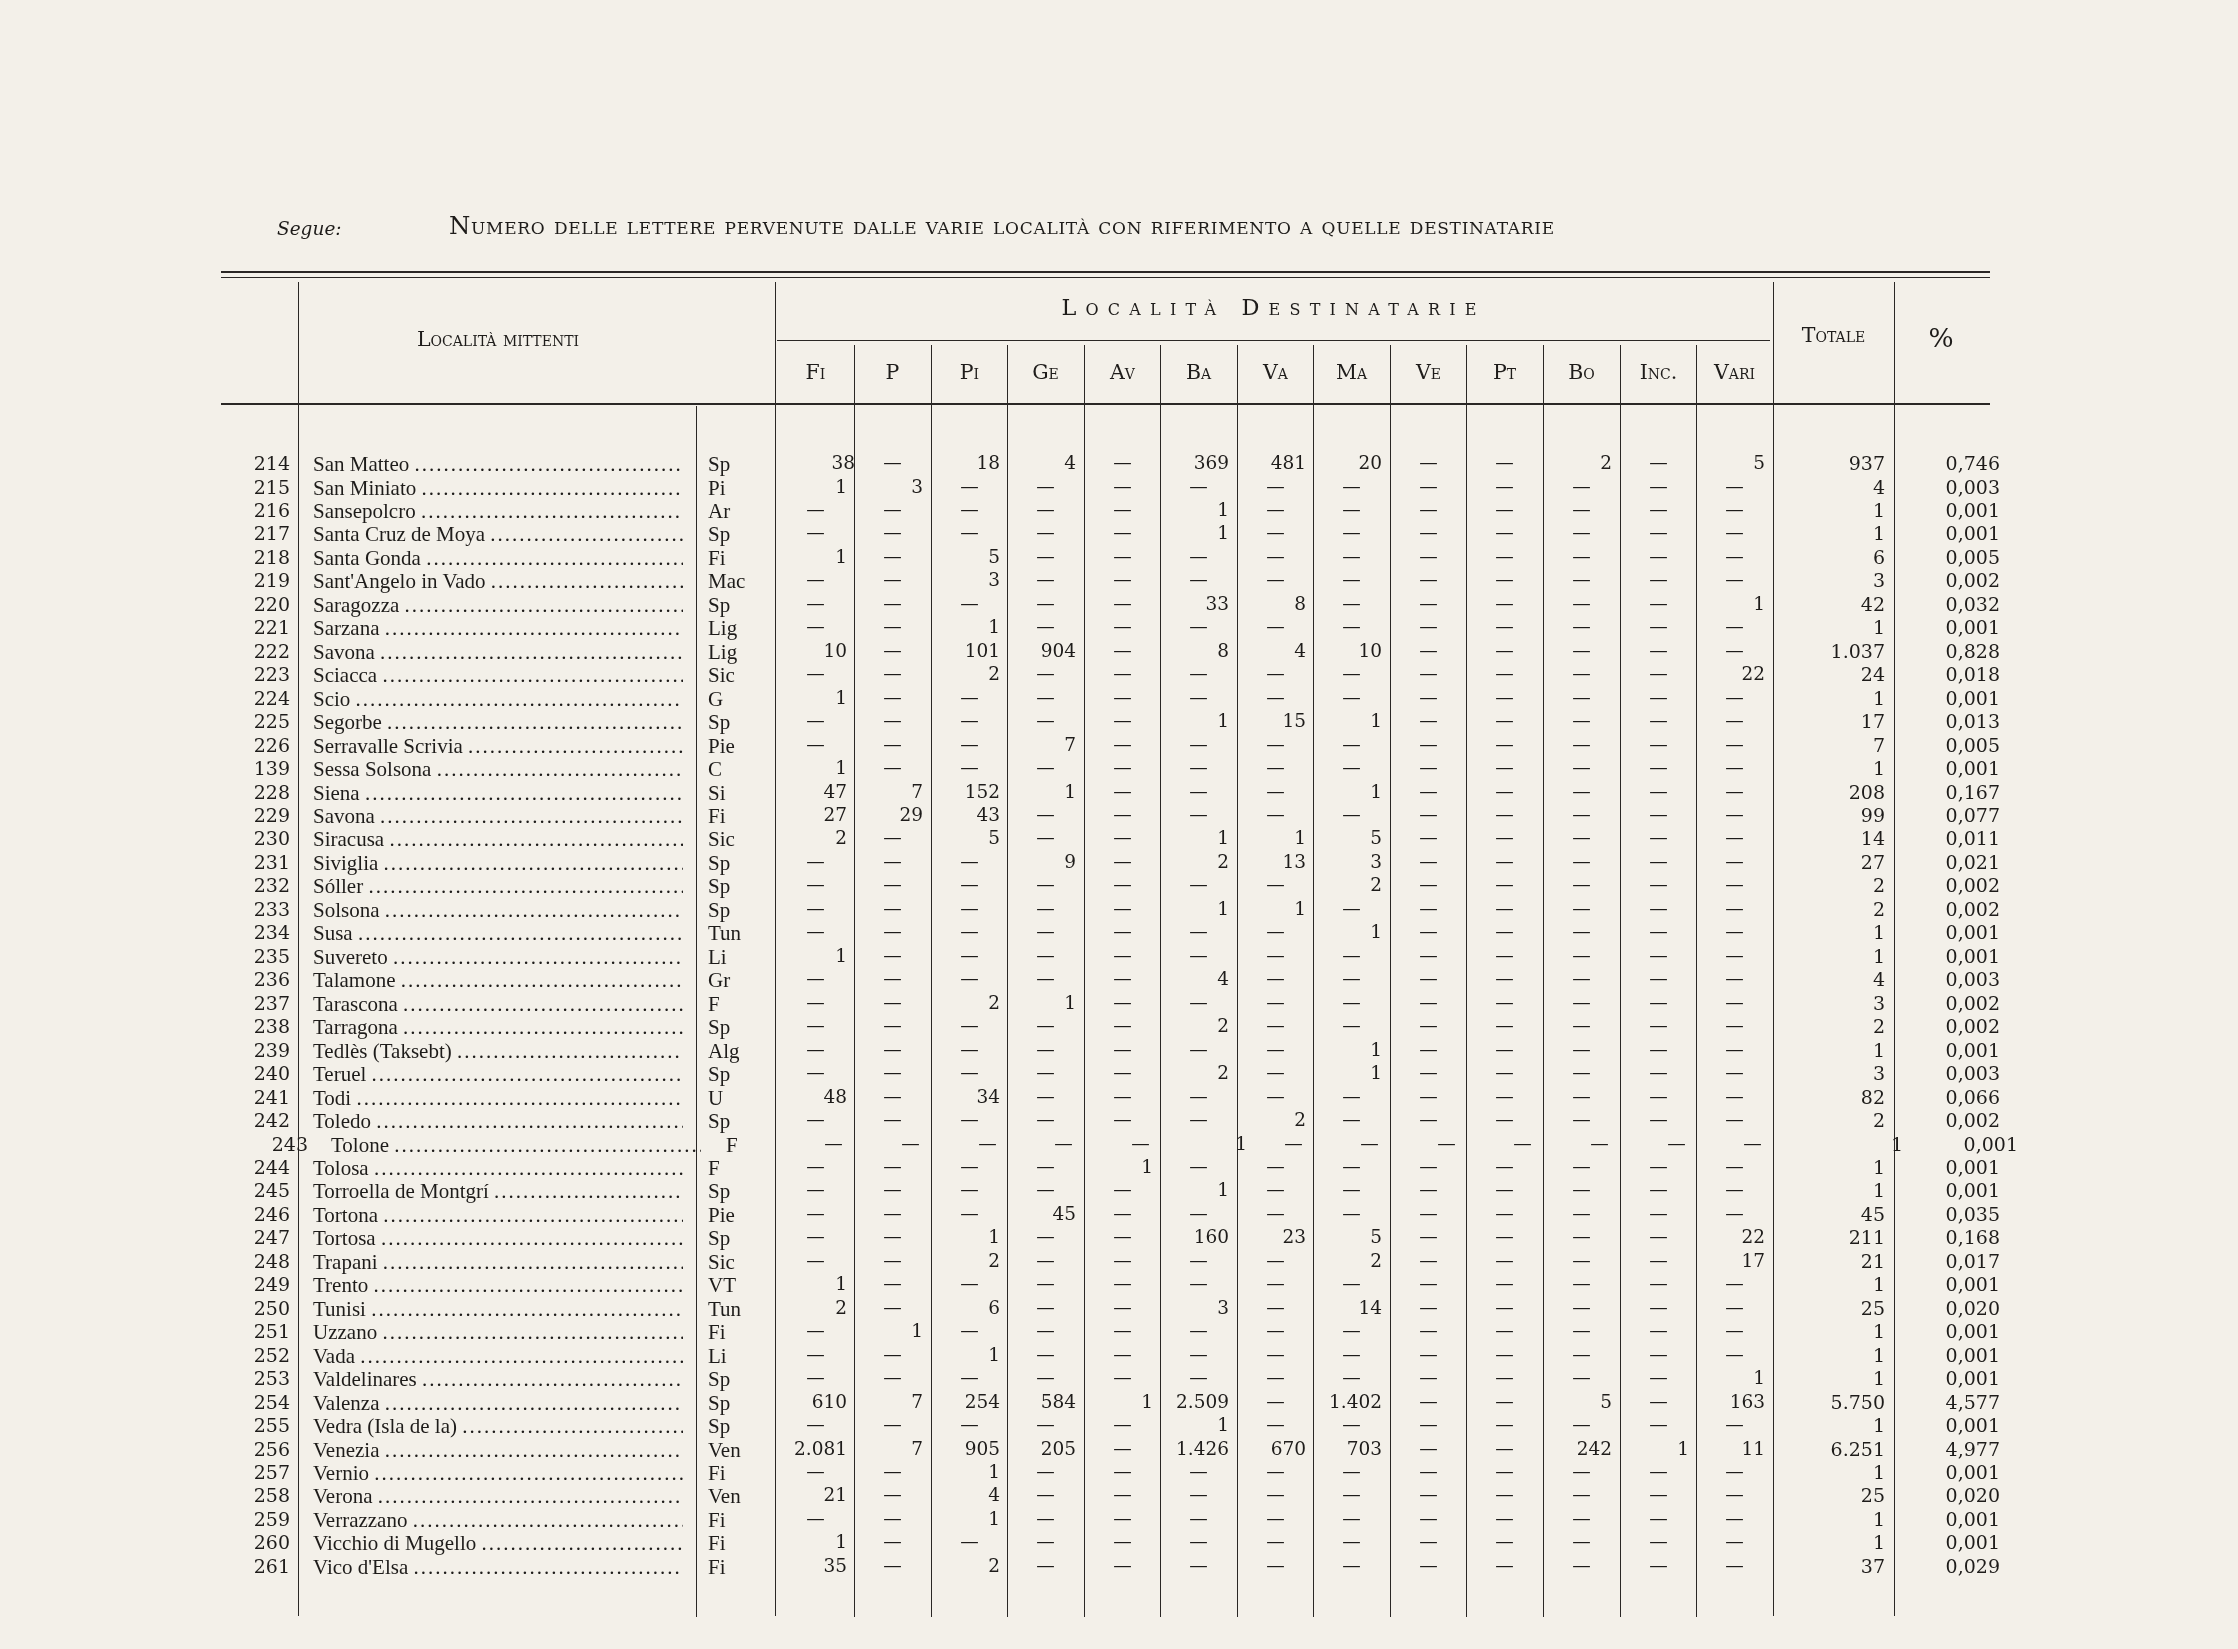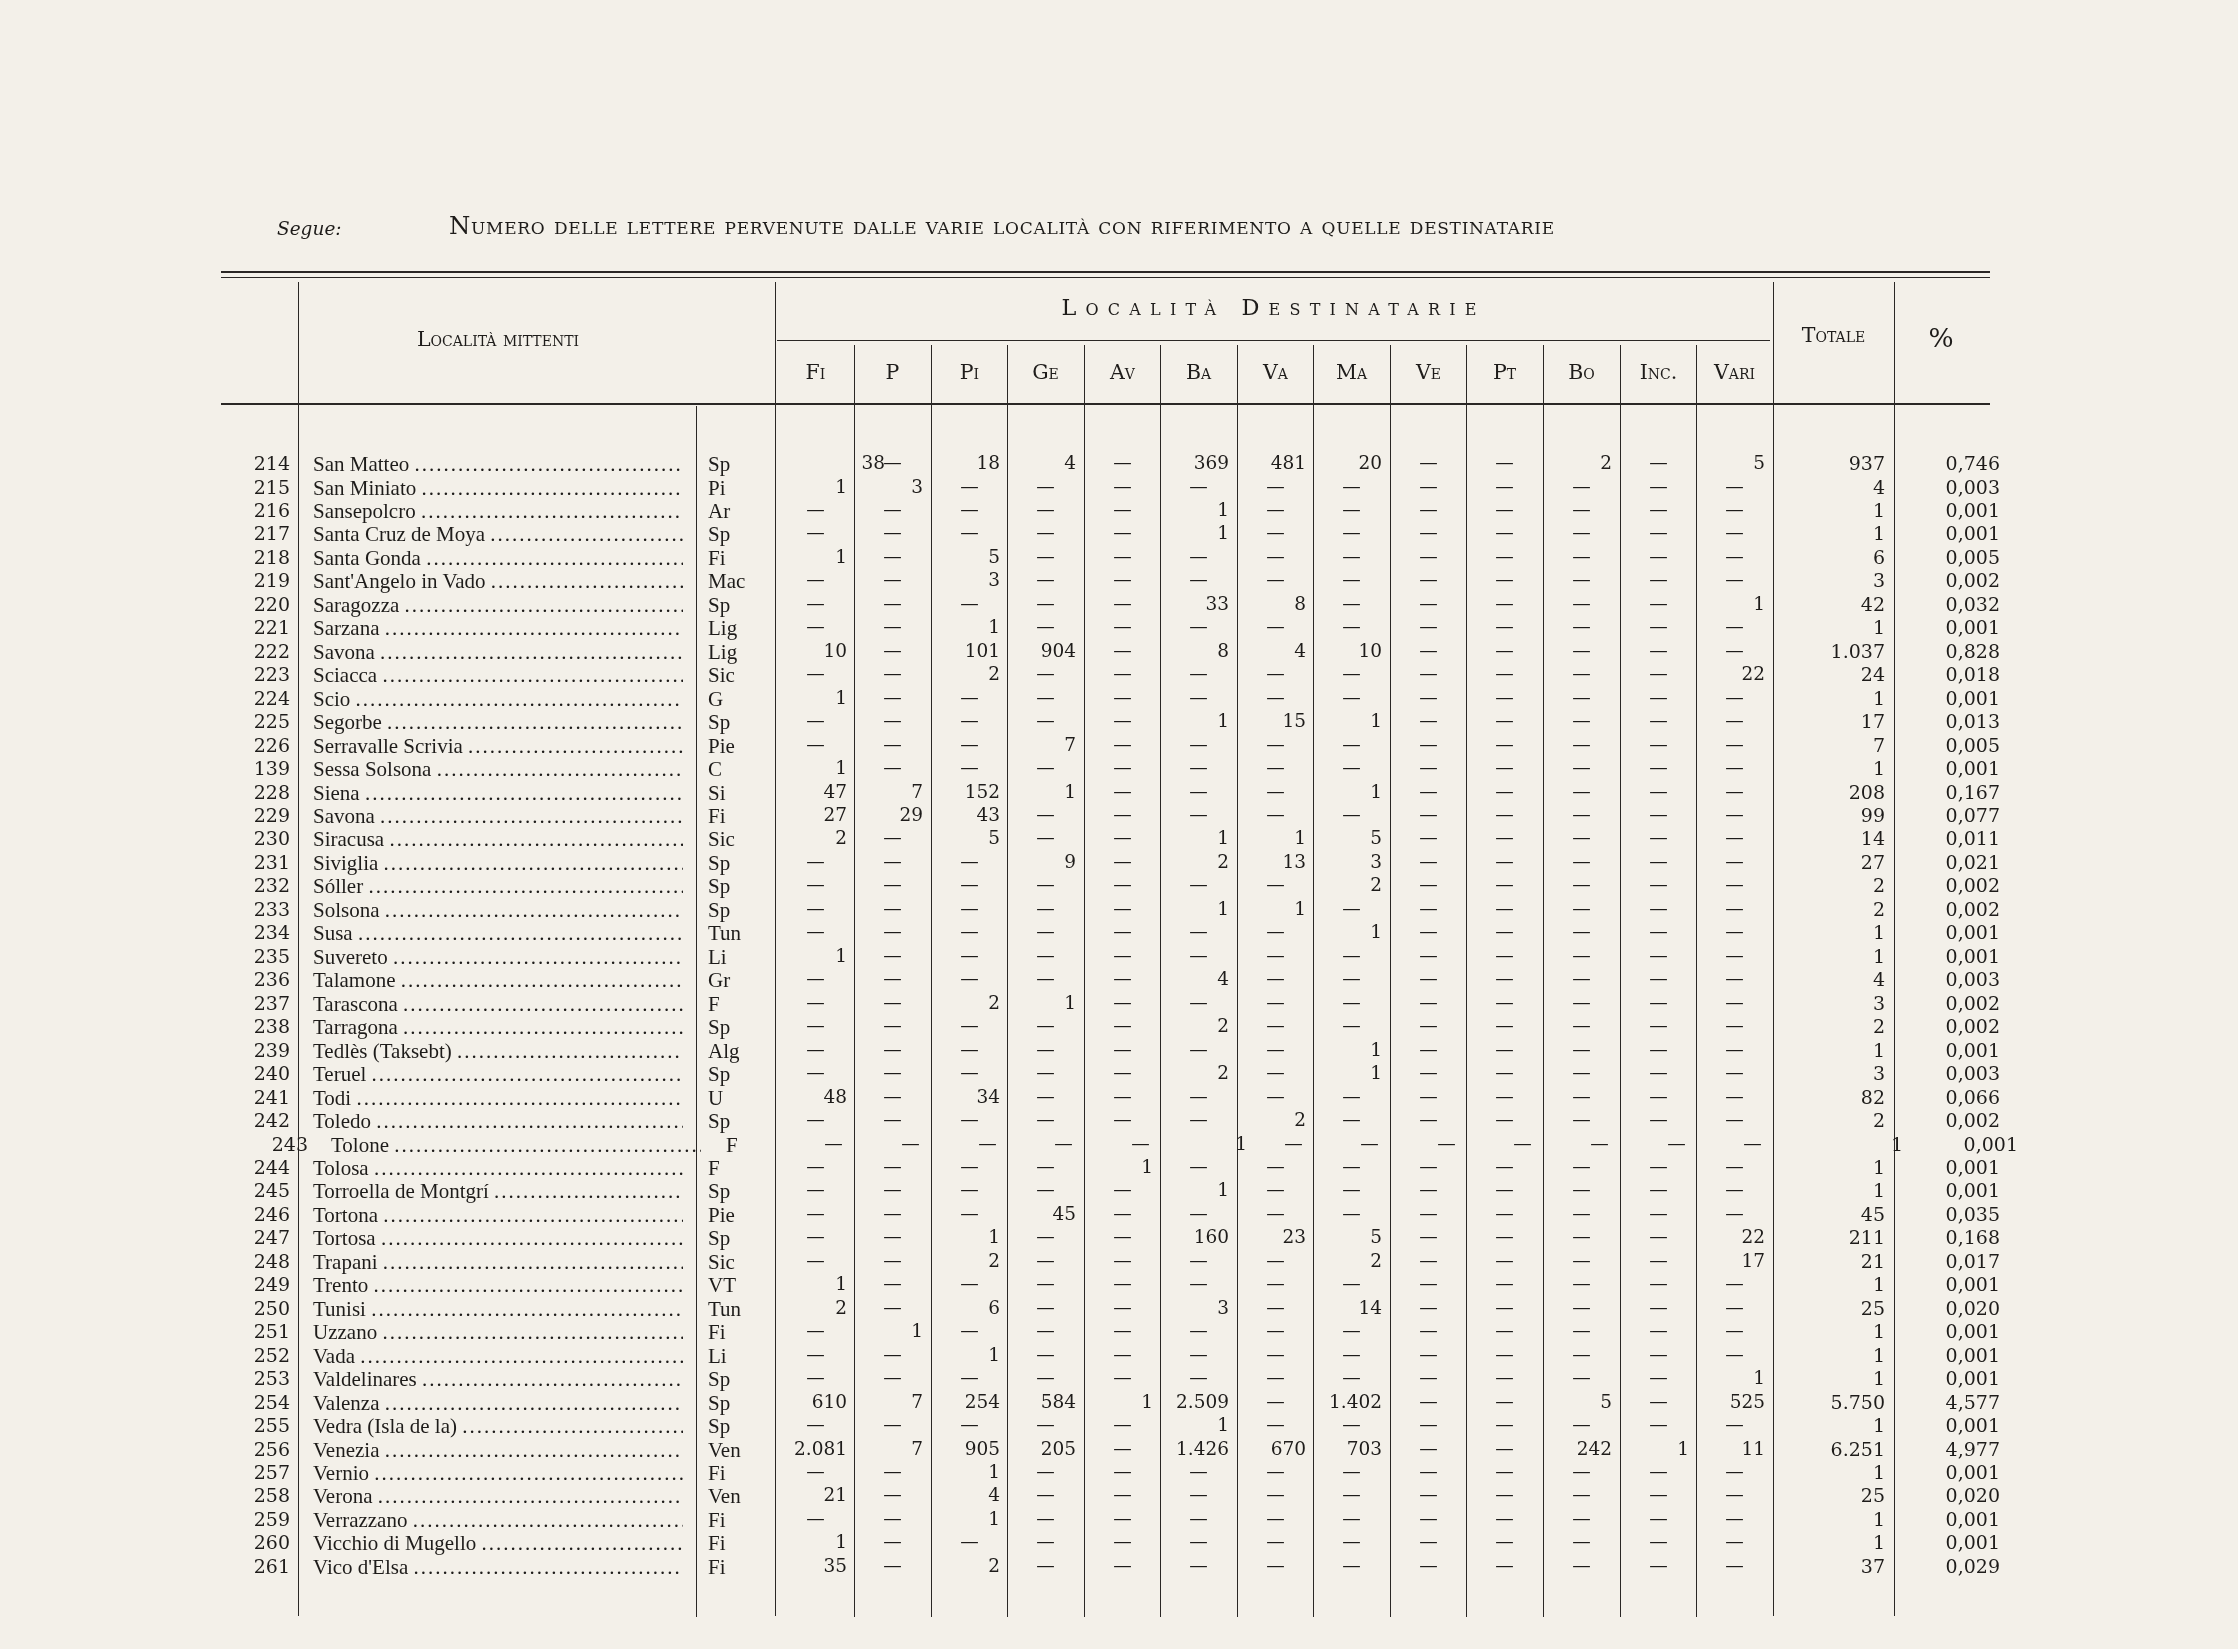--- a/index.html
+++ b/index.html
@@ -80,21 +80,21 @@
       <div class="vline" style="left: 1620px; top: 345px; height: 1272px;"></div>
       <div class="vline" style="left: 1696px; top: 345px; height: 1272px;"></div>
       <div class="vline" style="left: 1773px; top: 282px; height: 1334px;"></div>
       <div class="vline" style="left: 1894px; top: 282px; height: 1334px;"></div>
     </div>
   <div id="rows">
       <div class="row" style="top: 452px;">
         <div class="num">214</div>
         <div class="name"><span>San Matteo </span><span class="dots">................................................................................</span></div>
         <div class="reg">Sp</div>
-        <div class="cell" style="left: 812px; width: 73px;">38</div>
+        <div class="cell" style="left: 782px; width: 73px;">38</div>
         <div class="cell dash" style="left: 856px; width: 73px;">—</div>
         <div class="cell" style="left: 927px; width: 73px;">18</div>
         <div class="cell" style="left: 1003px; width: 73px;">4</div>
         <div class="cell dash" style="left: 1086px; width: 73px;">—</div>
         <div class="cell" style="left: 1156px; width: 73px;">369</div>
         <div class="cell" style="left: 1233px; width: 73px;">481</div>
         <div class="cell" style="left: 1309px; width: 73px;">20</div>
         <div class="cell dash" style="left: 1392px; width: 73px;">—</div>
         <div class="cell dash" style="left: 1468px; width: 73px;">—</div>
         <div class="cell" style="left: 1539px; width: 73px;">2</div>
@@ -892,21 +892,21 @@
         <div class="cell" style="left: 927px; width: 73px;">254</div>
         <div class="cell" style="left: 1003px; width: 73px;">584</div>
         <div class="cell" style="left: 1080px; width: 73px;">1</div>
         <div class="cell" style="left: 1156px; width: 73px;">2.509</div>
         <div class="cell dash" style="left: 1239px; width: 73px;">—</div>
         <div class="cell" style="left: 1309px; width: 73px;">1.402</div>
         <div class="cell dash" style="left: 1392px; width: 73px;">—</div>
         <div class="cell dash" style="left: 1468px; width: 73px;">—</div>
         <div class="cell" style="left: 1539px; width: 73px;">5</div>
         <div class="cell dash" style="left: 1622px; width: 73px;">—</div>
-        <div class="cell" style="left: 1692px; width: 73px;">525</div>
+        <div class="cell" style="left: 1692px; width: 73px;">163</div>
         <div class="tot" style="left: 1786px;">5.750</div>
         <div class="pct" style="left: 1888px;">4,577</div>
       </div>
       <div class="row" style="top: 1414px;">
         <div class="num">255</div>
         <div class="name"><span>Vedra (Isla de la) </span><span class="dots">................................................................................</span></div>
         <div class="reg">Sp</div>
         <div class="cell dash" style="left: 779px; width: 73px;">—</div>
         <div class="cell dash" style="left: 856px; width: 73px;">—</div>
         <div class="cell dash" style="left: 933px; width: 73px;">—</div>

